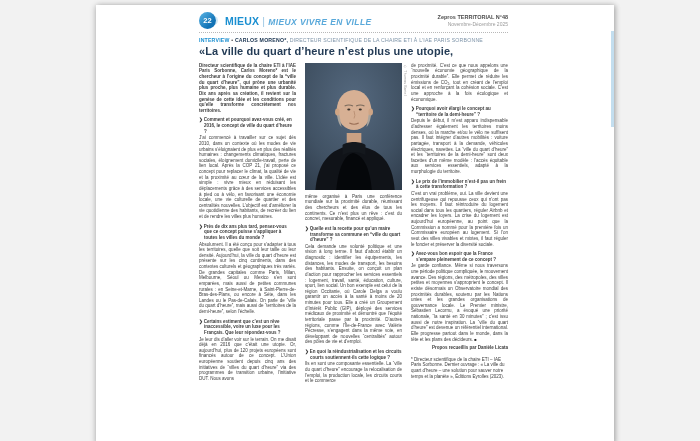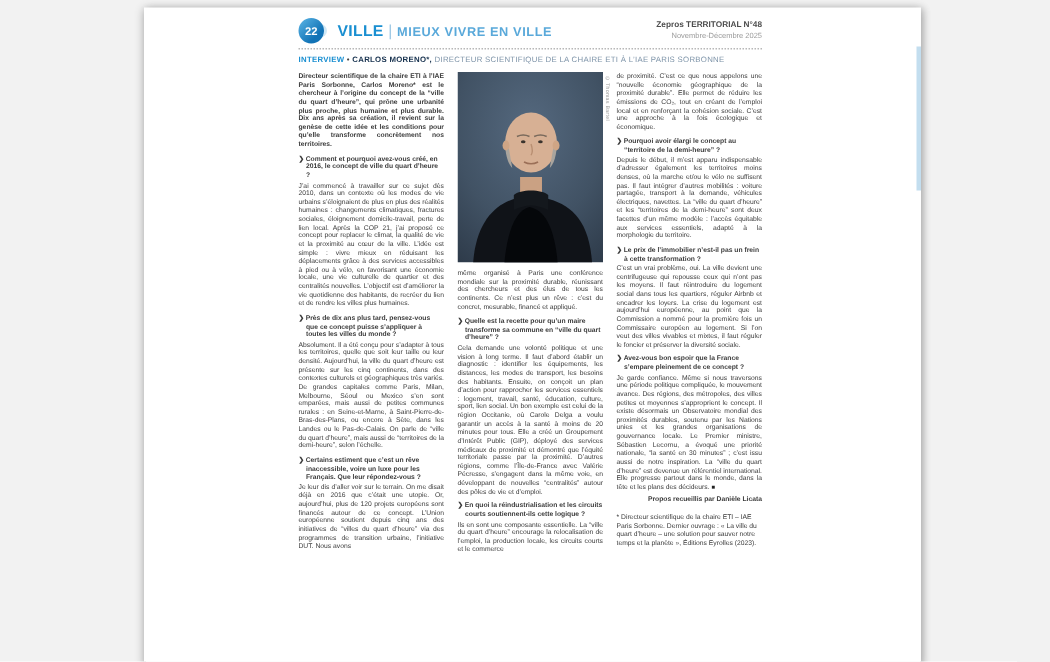--- a/index.html
+++ b/index.html
@@ -24,21 +24,21 @@
   .hdr{display:flex;align-items:center;padding-top:3px;}
   .pagenum{
     width:17px;height:17px;border-radius:50%;
     background:linear-gradient(135deg,#5cb6e6 0%,#1273b6 70%);
     color:#fff;font-size:7.5px;font-weight:bold;
     display:flex;align-items:center;justify-content:center;
     box-shadow:6px 0 0 -4px #cfe8f6;
   }
   .focus{margin-left:9px;font-size:10.5px;font-weight:bold;color:#1a8fd1;letter-spacing:.2px;white-space:nowrap;}
   .focus-sep{color:#9cc7e4;font-weight:normal;margin:0 3px;}
-  .focus-sub{font-size:8.5px;font-weight:bold;color:#5aa9da;letter-spacing:.4px;}
+  .focus-sub{font-size:8.5px;font-weight:bold;color:#5aa9da;letter-spacing:.4px;font-style:italic;}
   .issue{margin-left:auto;text-align:right;line-height:1.25;}
   .issue .l1{font-size:5.5px;font-weight:bold;color:#4d4d4d;}
   .issue .l2{font-size:5px;color:#9a9a9a;}
   .dotted{border-bottom:1px dotted #b8b8b8;margin-top:3px;}
 
   
   .kicker{margin-top:4px;font-size:5.2px;letter-spacing:.2px;white-space:nowrap;}
   .kicker .k-label{color:#1a8fd1;font-weight:bold;}
   .kicker .k-bullet{color:#444;}
   .kicker .k-name{color:#16314e;font-weight:bold;}
@@ -68,36 +68,37 @@
 </head>
 <body>
 
 <div class="page">
   <div class="edge-strip"></div>
   <div class="inner">
 
     <div class="hdr">
       <div class="pagenum">22</div>
       <div class="focus">
-        <span>VILLE</span><span class="focus-sep">|</span><span class="focus-sub">MIEUX VIVRE EN VILLE</span>
+        <span>MIEUX</span><span class="focus-sep">|</span><span class="focus-sub">MIEUX VIVRE EN VILLE</span>
       </div>
       <div class="issue">
         <div class="l1">Zepros TERRITORIAL N°48</div>
         <div class="l2">Novembre-Décembre 2025</div>
       </div>
     </div>
     <div class="dotted"></div>
 
     <div class="kicker">
       <span class="k-label">INTERVIEW</span>
       <span class="k-bullet">•</span>
       <span class="k-name">CARLOS MORENO*,</span><span class="k-role"> DIRECTEUR SCIENTIFIQUE DE LA CHAIRE ETI À L’IAE PARIS SORBONNE</span>
     </div>
 
     <div class="headline">
+      <div>«La ville du quart d’heure n’est plus une utopie,</div>
     </div>
 
     <div class="cols">
 
       <div class="col">
         <p class="intro">Directeur scientifique de la chaire ETI à l’IAE Paris Sorbonne, Carlos Moreno* est le chercheur à l’origine du concept de la “ville du quart d’heure”, qui prône une urbanité plus proche, plus humaine et plus durable. Dix ans après sa création, il revient sur la genèse de cette idée et les conditions pour qu’elle transforme concrètement nos territoires.</p>
         <p class="q"><span class="qmark">❯</span><span>Comment et pourquoi avez-vous créé, en 2016, le concept de ville du quart d’heure ?</span></p>
         <p>J’ai commencé à travailler sur ce sujet dès 2010, dans un contexte où les modes de vie urbains s’éloignaient de plus en plus des réalités humaines : changements climatiques, fractures sociales, éloignement domicile-travail, perte de lien local. Après la COP 21, j’ai proposé ce concept pour replacer le climat, la qualité de vie et la proximité au cœur de la ville. L’idée est simple : vivre mieux en réduisant les déplacements grâce à des services accessibles à pied ou à vélo, en favorisant une économie locale, une vie culturelle de quartier et des centralités nouvelles. L’objectif est d’améliorer la vie quotidienne des habitants, de recréer du lien et de rendre les villes plus humaines.</p>
         <p class="q"><span class="qmark">❯</span><span>Près de dix ans plus tard, pensez-vous que ce concept puisse s’appliquer à toutes les villes du monde ?</span></p>
         <p>Absolument. Il a été conçu pour s’adapter à tous les territoires, quelle que soit leur taille ou leur densité. Aujourd’hui, la ville du quart d’heure est présente sur les cinq continents, dans des contextes culturels et géographiques très variés. De grandes capitales comme Paris, Milan, Melbourne, Séoul ou Mexico s’en sont emparées, mais aussi de petites communes rurales : en Seine-et-Marne, à Saint-Pierre-de-Bras-des-Plans, ou encore à Sète, dans les Landes ou le Pas-de-Calais. On parle de “ville du quart d’heure”, mais aussi de “territoires de la demi-heure”, selon l’échelle.</p>

